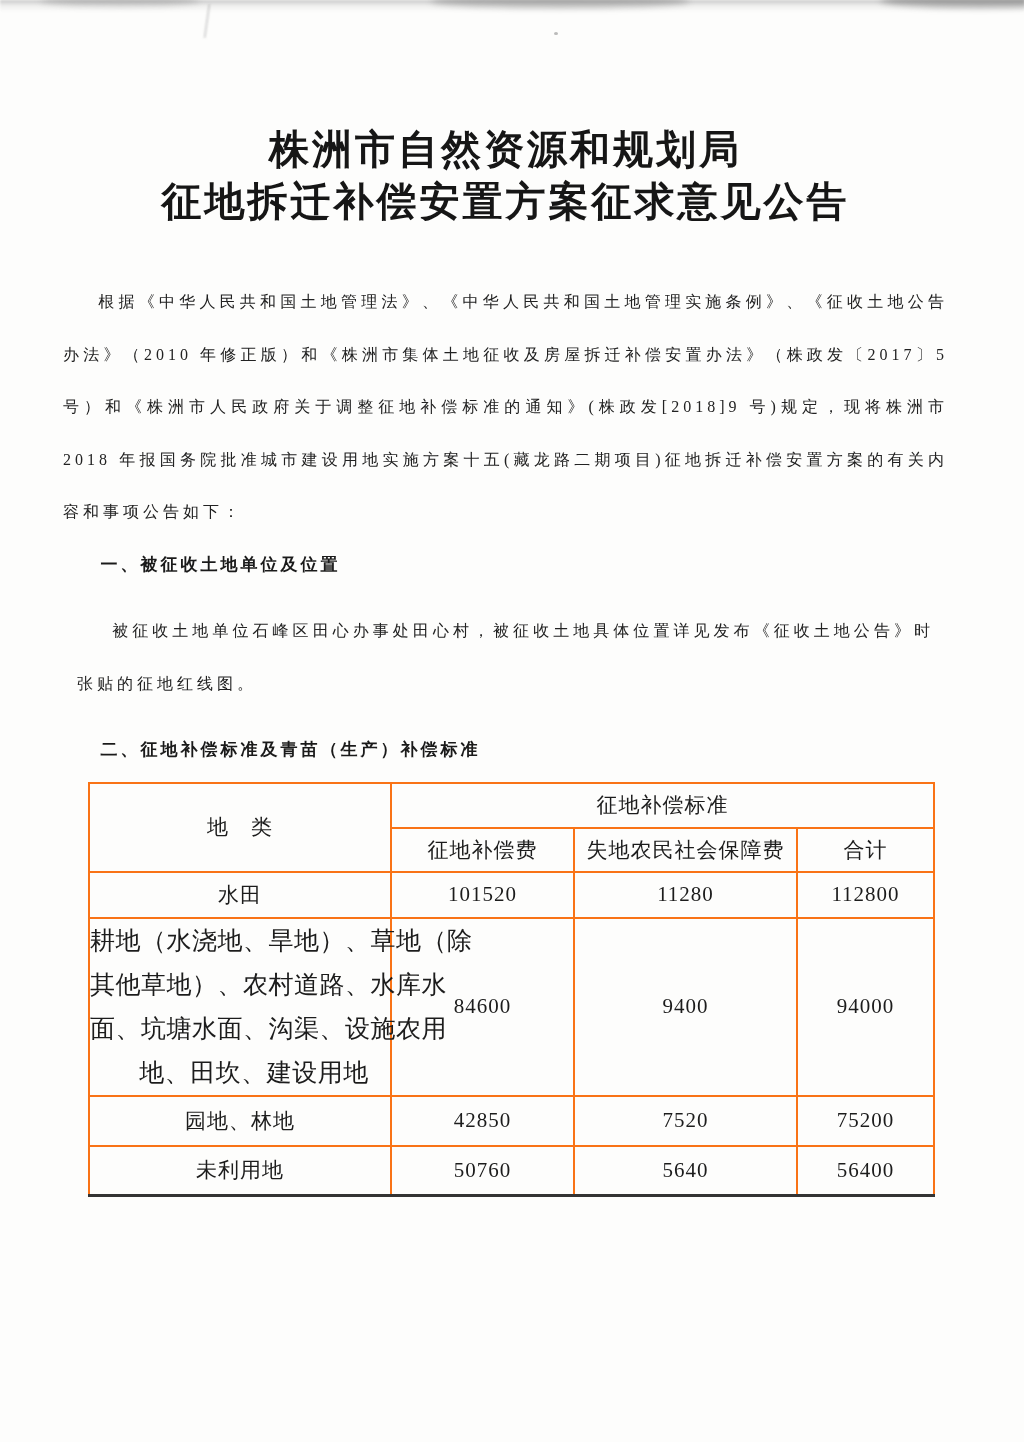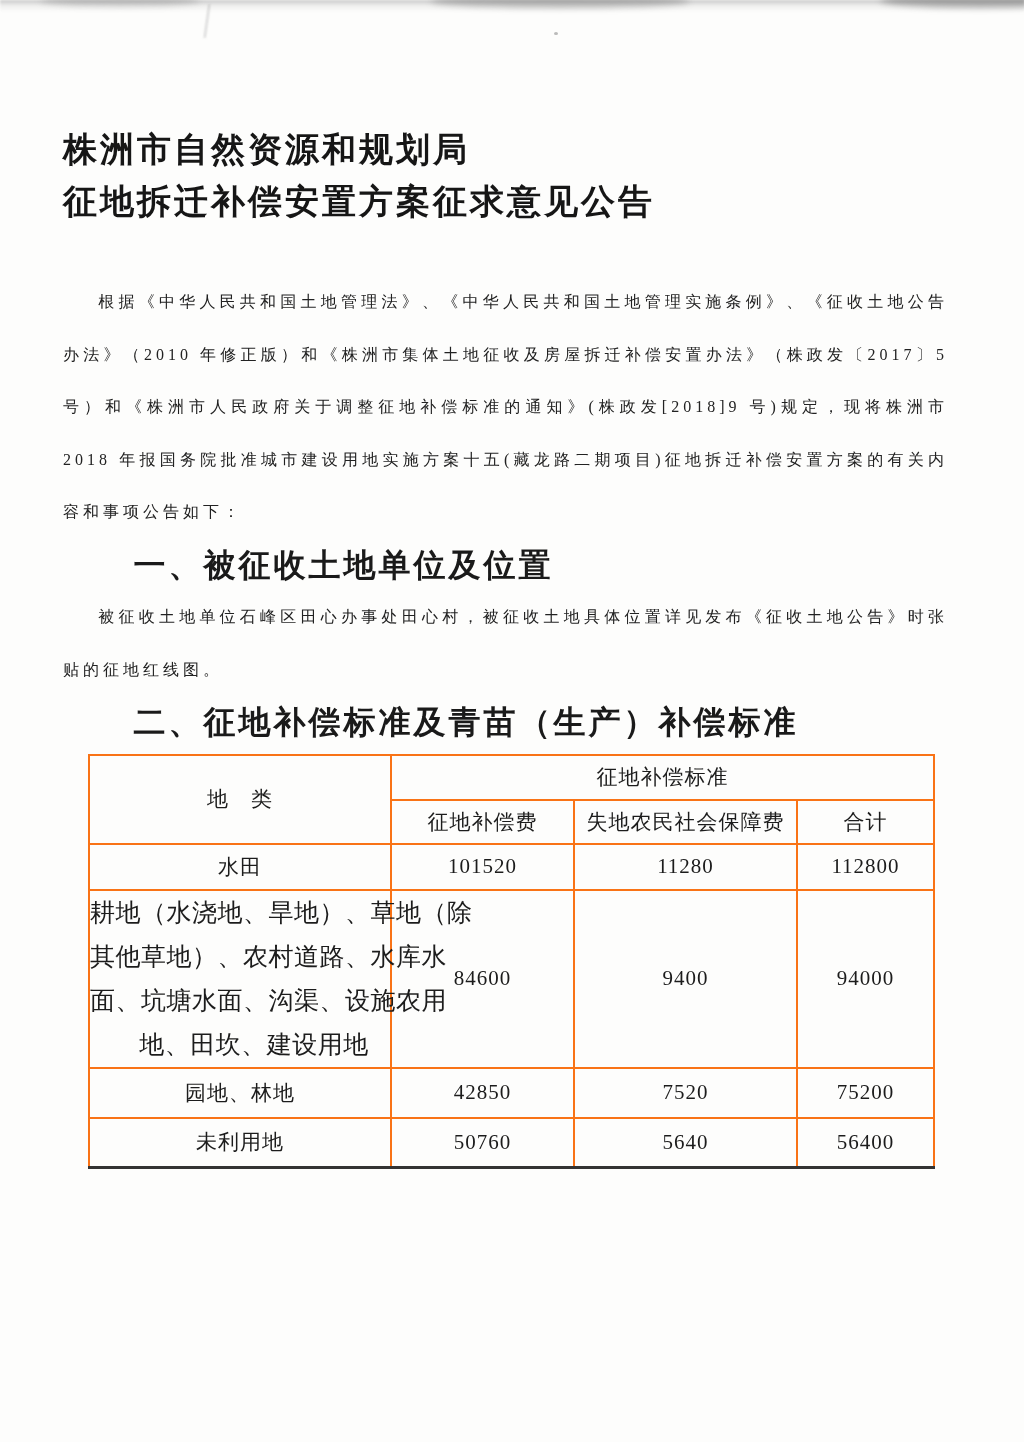--- a/index.html
+++ b/index.html
@@ -35,43 +35,44 @@
   }
   .speck { position: absolute; top: 32px; left: 554px; width: 4px; height: 3px;
     background: rgba(120,120,120,0.5); border-radius: 50%; }
 
   .doc {
     position: relative;
     padding: 124px 76px 0 63px;
   }
 
   .doc-title {
+    text-align: center;
     font-weight: bold;
-    font-size: 34px;
+    font-size: 40px;
     line-height: 52px;
     letter-spacing: 3px;
     color: #161616;
   }
 
   .body-text {
     font-size: 16px;
     line-height: 52.5px;
     letter-spacing: 4px;
     text-align: justify;
     text-justify: inter-ideograph;
     color: #222;
   }
   .intro { margin: 48px 0 0 0; text-indent: 2.2em; }
 
   .section-heading {
-    margin: 0; font-size: 32px; line-height: 52.5px;
+    margin: 0; font-size: 17px; line-height: 52.5px;
     letter-spacing: 3px; font-weight: bold; color: #1a1a1a;
     text-indent: 2.2em;
   }
-  .section-body { margin: 0; text-indent: 2.2em; }
+  .section-body { margin: 14px; text-indent: 2.2em; }
 
   .unit-row {
     width: 845px;
     margin: 3px 0 0 25px;
     text-align: right;
     padding-right: 78px;
     font-size: 21px;
     line-height: 30px;
     letter-spacing: 2px;
   }

